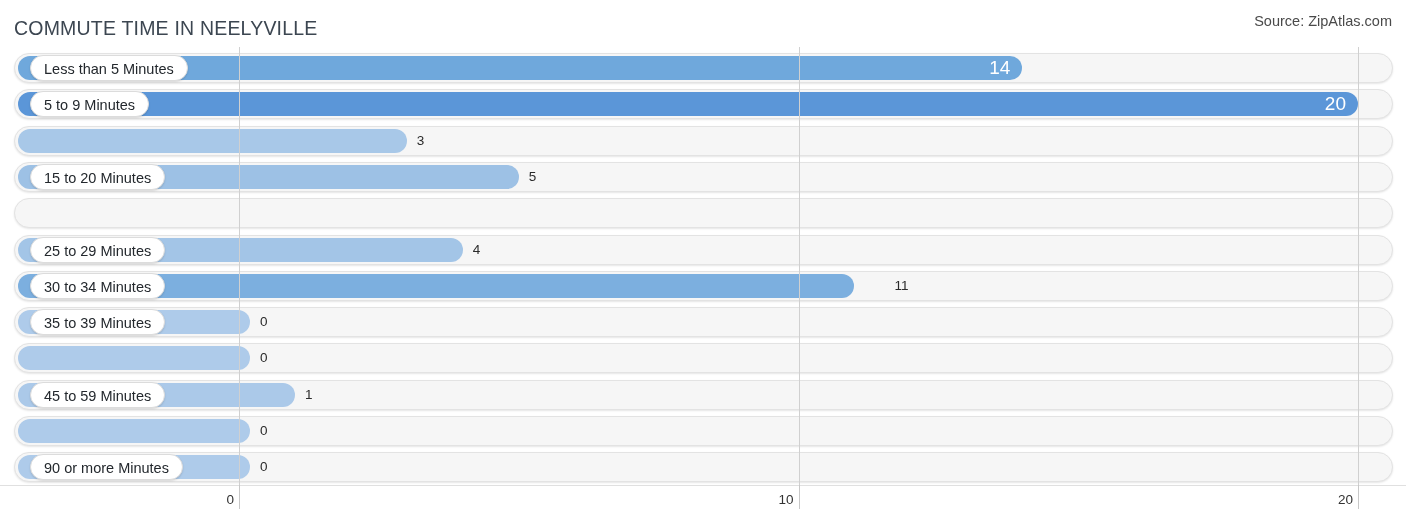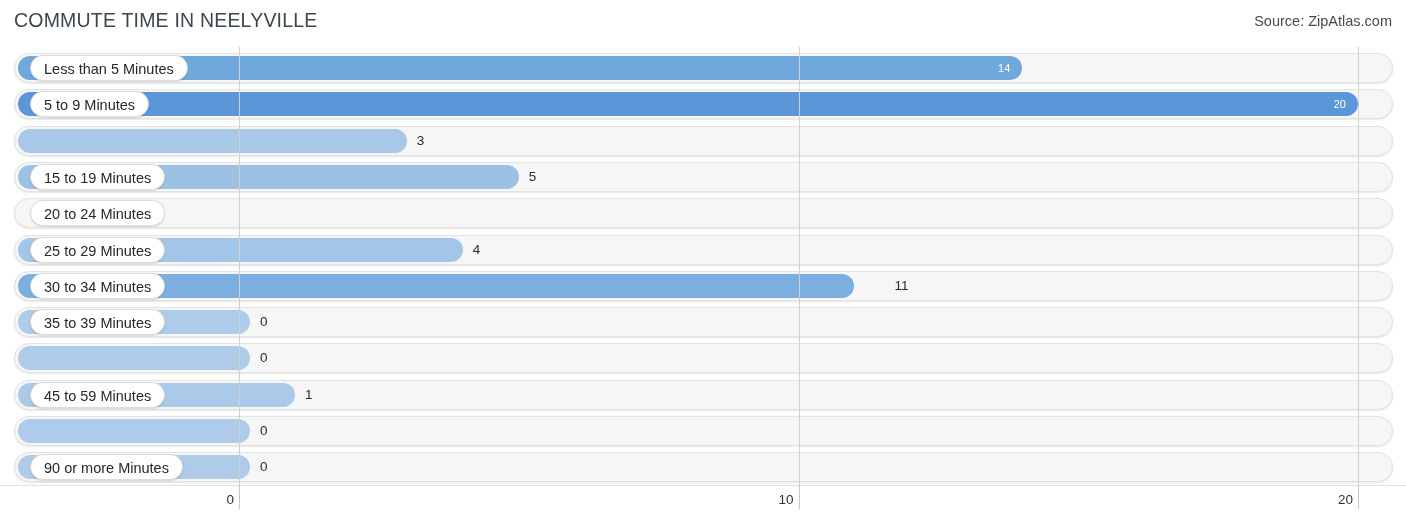--- a/index.html
+++ b/index.html
@@ -18,21 +18,21 @@
     position: relative;
     width: 1406px;
     height: 523px;
     background: #ffffff;
   }
 
   
   #chart-title {
     position: absolute;
     left: 14px;
-    top: 9px;
+    top: 17px;
     font-size: 19.5px;
     letter-spacing: 0.2px;
     color: #3c4651;
     font-weight: 400;
     white-space: nowrap;
   }
   #chart-source {
     position: absolute;
     right: 14px;
     top: 13px;
@@ -91,21 +91,21 @@
     height: 24px;
     border-radius: 12px;
     box-sizing: border-box;
   }
   .bar-value-in {
     position: absolute;
     top: 0;
     height: 24px;
     line-height: 24px;
     right: 12px;
-    font-size: 11px;
+    font-size: 19px;
     color: #ffffff;
     white-space: nowrap;
   }
   .bar-value-out {
     position: absolute;
     top: 3px;
     height: 24px;
     line-height: 24px;
     font-size: 13.5px;
     color: #2b2b2b;
@@ -192,25 +192,24 @@
         </div>
         <div class="bar-row" style="top: 78.6px;">
           <div class="bar-track" style="background: rgb(246, 246, 246); border-color: rgb(227, 227, 227);"></div>
           <div class="bar-fill" style="width: 388.85px; background: rgb(168, 200, 232);"></div>
           <div class="bar-value-out" style="left: 416.85px; color: rgb(43, 43, 43);">3</div>
         </div>
         <div class="bar-row" style="top: 114.9px;">
           <div class="bar-track" style="background: rgb(246, 246, 246); border-color: rgb(227, 227, 227);"></div>
           <div class="bar-fill" style="width: 500.75px; background: rgb(157, 193, 229);"></div>
           <div class="bar-value-out" style="left: 528.75px; color: rgb(43, 43, 43);">5</div>
-          <div class="bar-label-pill" style="background: rgb(255, 255, 255);">15 to 19 Minutes</div>
+          <div class="bar-label-pill" style="background: rgb(255, 255, 255);">15 to 20 Minutes</div>
         </div>
         <div class="bar-row" style="top: 151.2px;">
           <div class="bar-track" style="background: rgb(246, 246, 246); border-color: rgb(227, 227, 227);"></div>
-          <div class="bar-label-pill" style="background: rgb(255, 255, 255);">20 to 24 Minutes</div>
         </div>
         <div class="bar-row" style="top: 187.5px;">
           <div class="bar-track" style="background: rgb(246, 246, 246); border-color: rgb(227, 227, 227);"></div>
           <div class="bar-fill" style="width: 444.8px; background: rgb(163, 197, 231);"></div>
           <div class="bar-value-out" style="left: 472.8px; color: rgb(43, 43, 43);">4</div>
           <div class="bar-label-pill" style="background: rgb(255, 255, 255);">25 to 29 Minutes</div>
         </div>
         <div class="bar-row" style="top: 223.8px;">
           <div class="bar-track" style="background: rgb(246, 246, 246); border-color: rgb(227, 227, 227);"></div>
           <div class="bar-fill" style="width: 836.45px; background: rgb(124, 175, 223);"></div>

